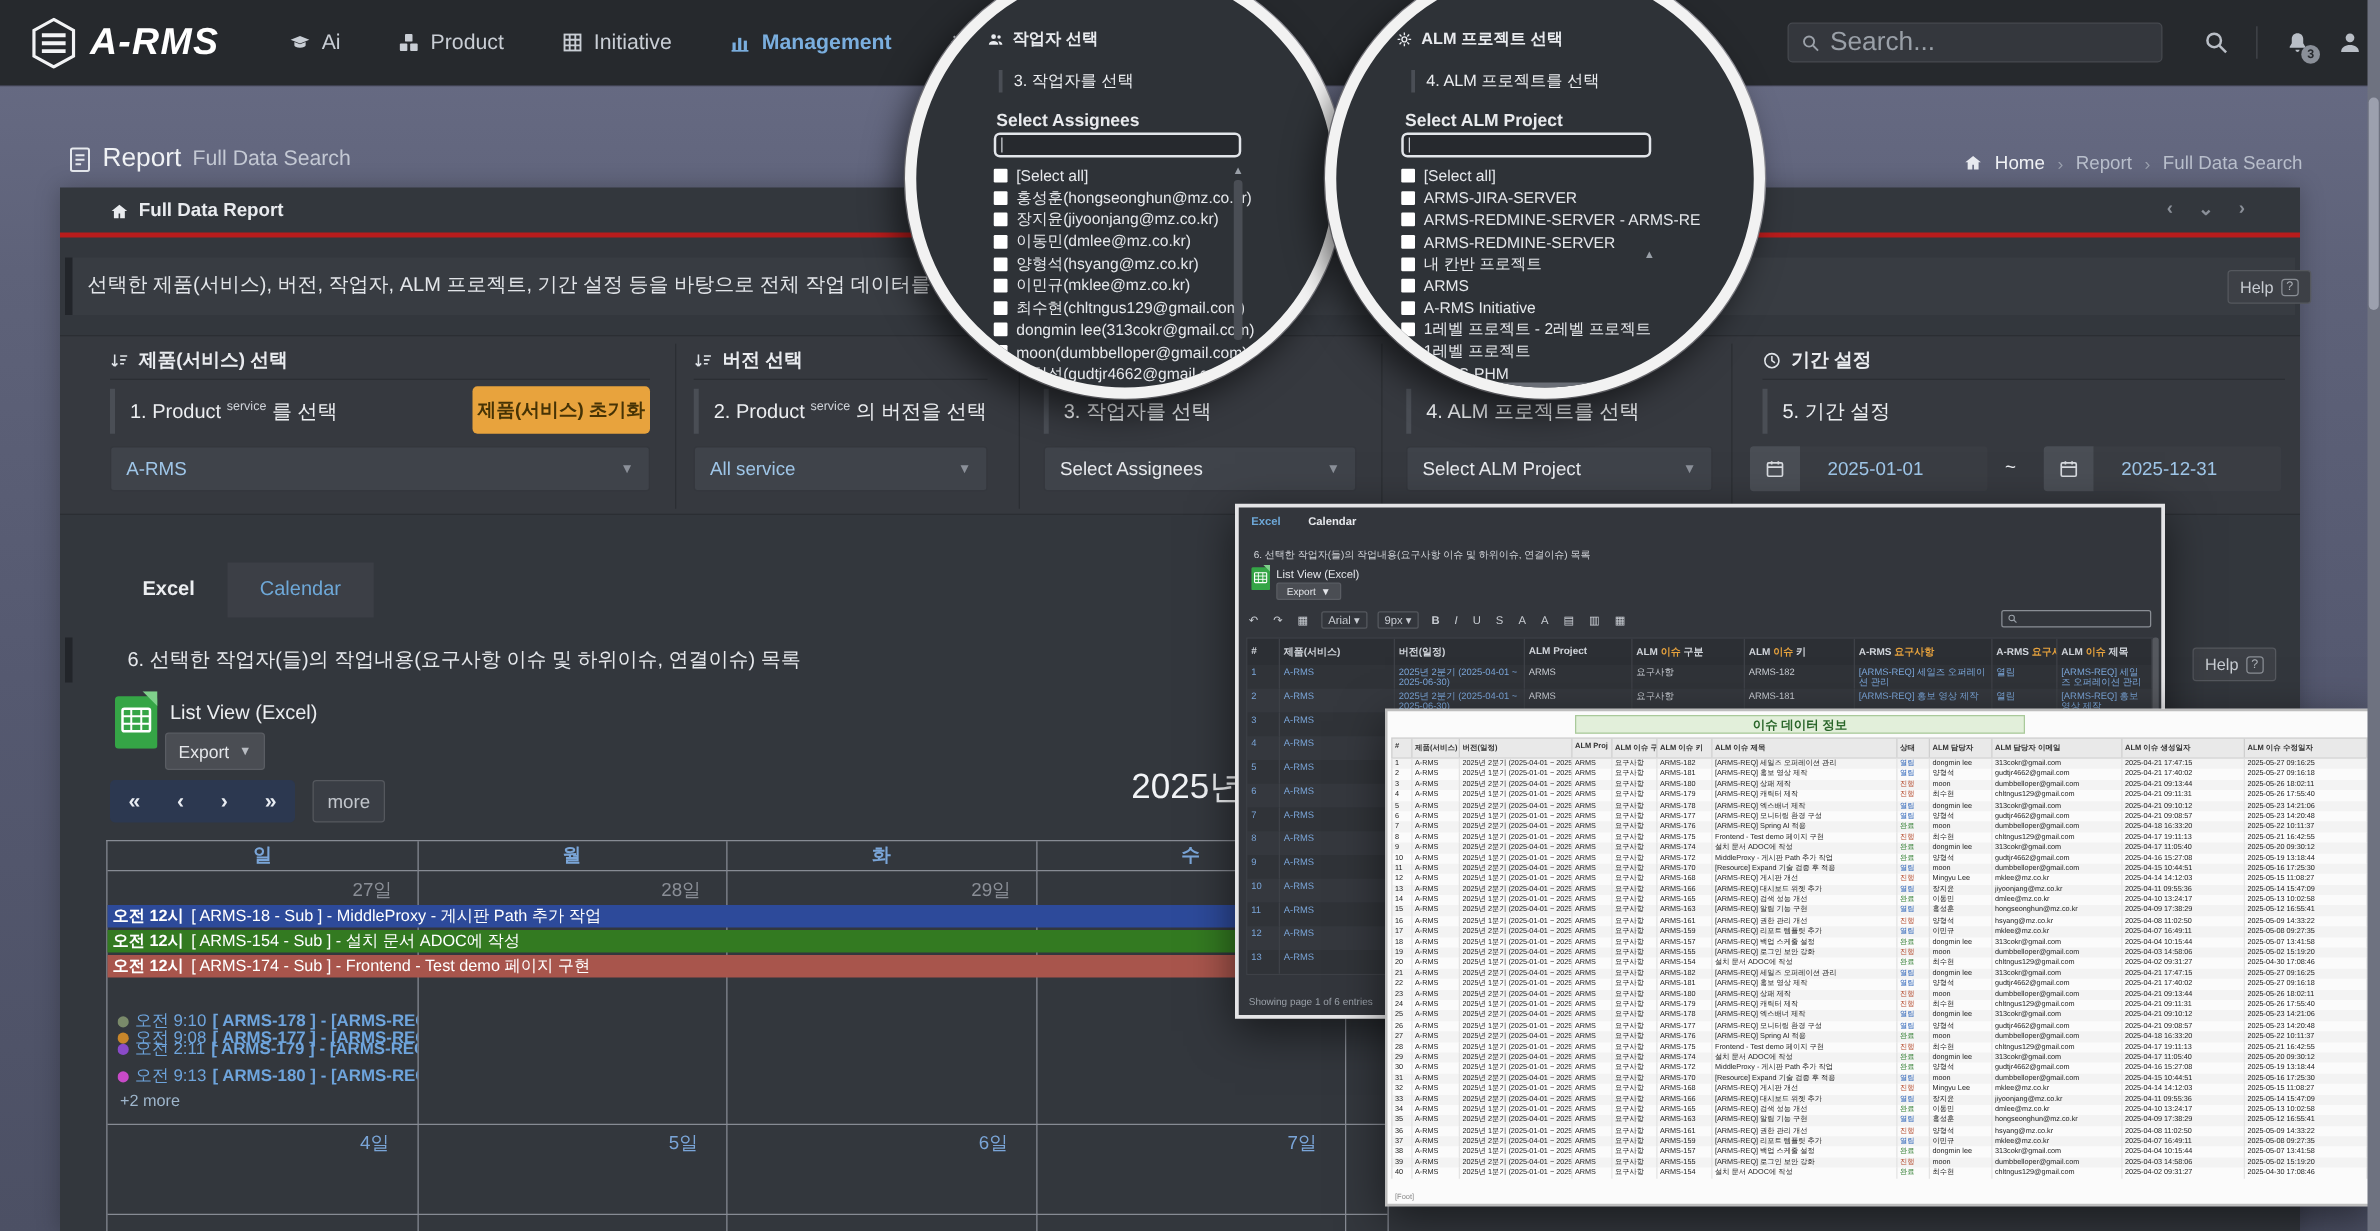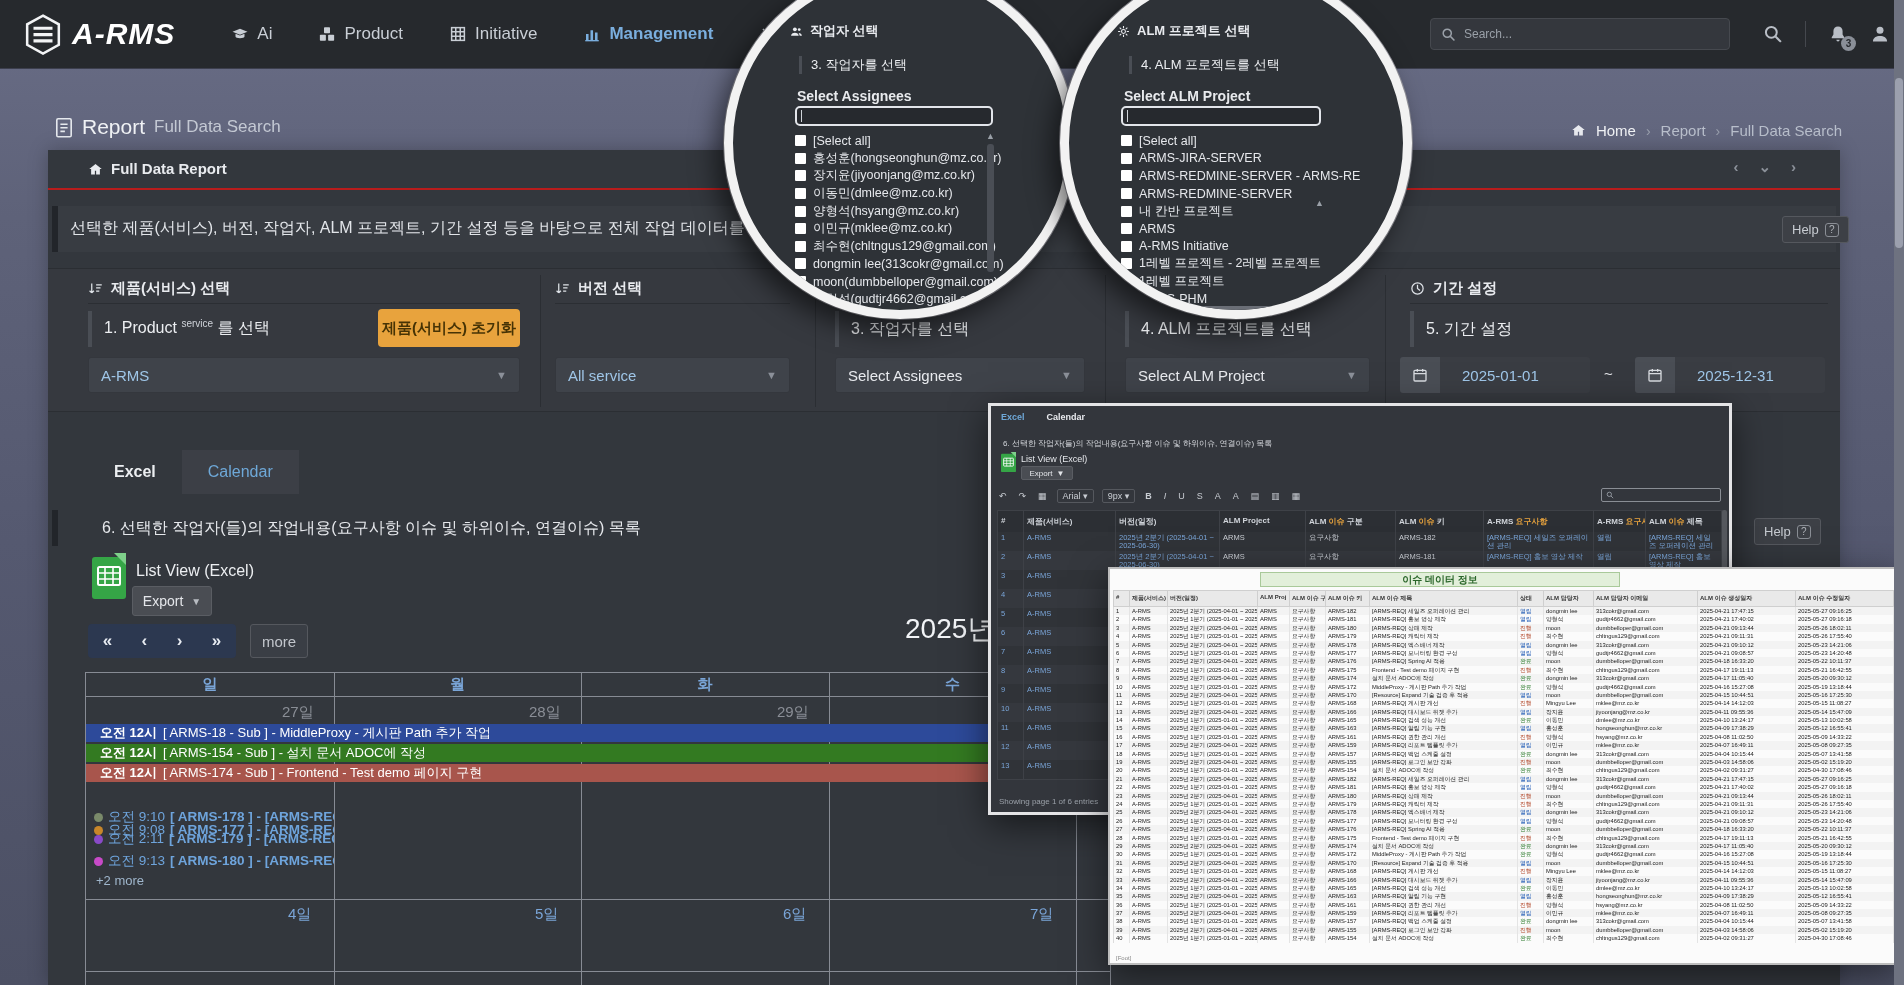--- a/index.html
+++ b/index.html
@@ -14,21 +14,21 @@
     display:flex; align-items:center; z-index:5; box-shadow:0 1px 0 rgba(0,0,0,.4); }
   .logo { display:flex; align-items:center; gap:10px; margin-left:24px; }
   .logo-badge { width:38px; height:40px; color:#f2f3f5; }
   .logo-text { font-size:30px; font-weight:bold; letter-spacing:1px; color:#fff; font-style:italic; }
   .mainnav { display:flex; align-items:center; gap:46px; margin-left:56px; }
   .navitem { display:flex; align-items:center; gap:8px; font-size:17px; color:#c9ced5; cursor:pointer; }
   .navitem .nicon { width:18px; height:18px; }
   .navitem.active { color:#7aaede; font-weight:bold; }
   .search { position:absolute; left:1430px; top:18px; width:300px; height:32px; background:#34373d;
     border:1px solid #46494f; border-radius:4px; display:flex; align-items:center; gap:8px;
-    padding:0 10px; color:#9aa0a8; font-size:12px; }
+    padding:0 10px; color:#9aa0a8; font-size:21px; }
   .search .nicon { width:15px; height:15px; }
   .nav-right { position:absolute; right:14px; top:0; height:68px; display:flex; align-items:center; gap:22px; }
   .nav-iconbtn { width:20px; height:20px; color:#b9bec6; position:relative; cursor:pointer; }
   .nav-div { width:1px; height:26px; background:#45484e; }
   .badge { position:absolute; right:-8px; bottom:-7px; min-width:15px; height:15px; border-radius:8px;
     background:#8a8f98; color:#26292d; font-size:10px; font-weight:bold; display:flex;
     align-items:center; justify-content:center; padding:0 3px; }
 
   
   .pagehead { position:absolute; left:55px; top:115px; display:flex; align-items:center; gap:9px; z-index:1; }
@@ -37,21 +37,21 @@
   .pagehead .sub { font-size:17px; color:#c4c9d4; }
   .breadcrumb { position:absolute; right:62px; top:122px; display:flex; align-items:center; gap:10px;
     font-size:15px; color:#b9bfcc; z-index:1; }
   .breadcrumb .nicon { width:15px; height:15px; color:#e8eaef; }
   .breadcrumb .home { color:#f0f2f5; }
   .breadcrumb .sep { color:#9aa0ae; font-size:14px; }
 
   
   .panel { position:absolute; left:48px; top:150px; width:1792px; height:835px; background:#33373d;
     z-index:2; box-shadow:0 0 18px rgba(0,0,0,.25); }
-  .panel-head { position:absolute; left:0; top:0; width:100%; height:40px; border-bottom:2px solid #b91c1c; }
+  .panel-head { position:absolute; left:0; top:0; width:100%; height:40px; border-bottom:4px solid #b91c1c; }
   .panel-title { position:absolute; left:40px; top:10px; display:flex; gap:8px; align-items:center;
     font-size:15px; font-weight:bold; color:#e9ebef; }
   .panel-title .nicon { width:15px; height:14px; }
   .panel-ctrls { position:absolute; right:24px; top:8px; display:flex; gap:20px; color:#8b9099; }
   .pc { font-size:15px; font-weight:bold; cursor:pointer; }
   .pc .nicon { width:15px; height:15px; }
 
   .descrow { position:absolute; left:4px; top:56px; width:1784px; height:46px; background:#383c42; }
   .descrow .accent, .sec6 .accent { position:absolute; left:0; top:0; width:6px; height:100%; background:#22252a; }
   .desc-text { position:absolute; left:18px; top:12px; font-size:16px; color:#e2e5e9; }
@@ -118,21 +118,21 @@
   
   .calgrid { position:absolute; left:37px; top:522px; width:1026px; height:313px;
     border:1px solid #878b94; border-bottom:none; }
   .cg-vline { position:absolute; top:0; bottom:0; width:1px; background:#878b94; }
   .cg-hrow { position:absolute; left:0; width:100%; display:flex; }
   .cg-hcell { height:24px; display:flex; align-items:center; justify-content:center; font-size:15px;
     font-weight:bold; color:#7aa5d8; border-bottom:1px solid #878b94; }
   .cg-day { position:absolute; font-size:15px; color:#8a8e96; }
   .cg-day.blue { color:#7aa5d8; }
   .cg-bar { position:absolute; left:0; width:1026px; height:18px; display:flex; align-items:flex-start;
-    gap:6px; padding-left:14px; font-size:13px; color:#fff; white-space:nowrap; overflow:hidden; cursor:pointer; }
+    gap:6px; padding-left:4px; font-size:13px; color:#fff; white-space:nowrap; overflow:hidden; cursor:pointer; }
   .cg-bar b { font-size:13px; }
   .cg-dot { position:absolute; left:8px; width:240px; display:flex; align-items:center; gap:5px;
     font-size:13.5px; color:#6ea4dc; white-space:nowrap; overflow:hidden; cursor:pointer; }
   .cg-dot .dot { width:9px; height:9px; border-radius:50%; flex:0 0 9px; }
   .cg-dot b { color:#6ea4dc; }
   .cg-more { position:absolute; left:10px; font-size:13px; color:#9fb6cc; cursor:pointer; }
   .cg-weekline { position:absolute; left:0; width:100%; height:1px; background:#878b94; }
 
   
   .mag { position:absolute; width:352px; height:352px; border-radius:50%; background:#2e3237;
@@ -383,20 +383,23 @@
 
       <div class="sechead" style="left:507px">
         <span class="nicon">
           <svg viewBox="0 0 24 24" fill="none" stroke="currentColor" stroke-width="2">
               <path d="M6 4v15 M6 19l-3.5-3.5 M6 19l3.5-3.5 M13 6h9 M13 11h7 M13 16h5"></path>
             </svg>
         </span>
         <span>버전 선택</span>
       </div>
       <span class="sechr" style="left:507px;width:235px"></span>
+      <div class="steplabel" style="left:507px">
+        <span><span>2. Product</span> <sup>service</sup> <span>의 버전을 선택</span></span>
+      </div>
       <div class="dropdown" style="left:507px;width:235px">
         <span class="val-blue">All service</span>
           <span class="caret">▼</span>
       </div>
 
       <div class="steplabel" style="left:787px">
         <span>3. 작업자를 선택</span>
       </div>
       <div class="dropdown" style="left:787px;width:250px">
         <span class="val-white">Select Assignees</span>

